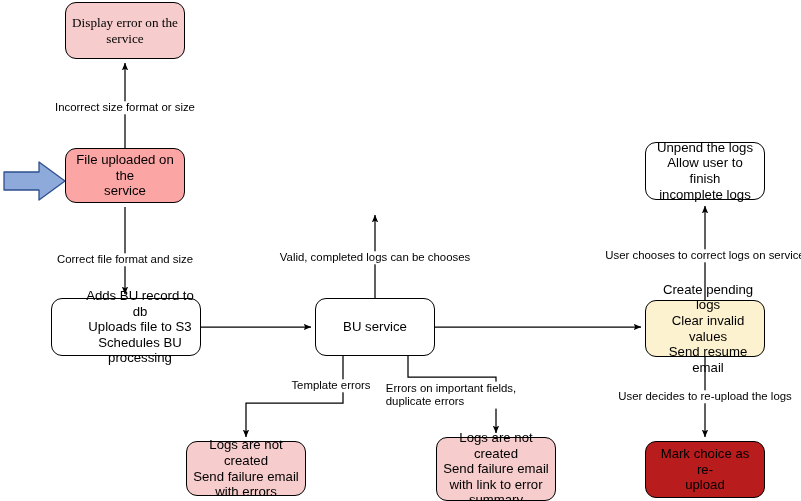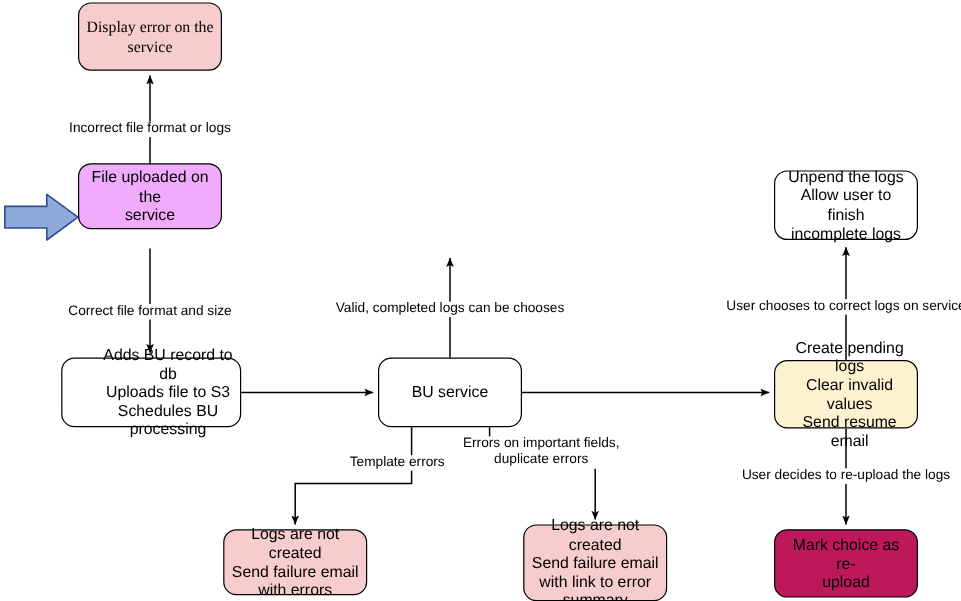--- a/index.html
+++ b/index.html
@@ -91,21 +91,21 @@
   </svg>
 
   <svg class="blue-arrow" style="left:3px; top:160px;" width="64" height="42" viewBox="0 0 64 42" xmlns="http://www.w3.org/2000/svg">
     <path d="M1,12 L36,12 L36,2 L62,21 L36,40 L36,30 L1,30 Z" fill="#8eaadb" stroke="#2e4f8f" stroke-width="1.3" stroke-linejoin="round"></path>
   </svg>
 
   <div class="node" style="left:65px; top:2px; width:120px; height:57px; background:#f6cccc;font-family:Liberation Serif, serif;">
     <span>Display error on the<br>service</span>
   </div>
 
-  <div class="node" style="left:65px; top:136px; width:120px; height:55px; background:#f0abfc;">
+  <div class="node" style="left:65px; top:148px; width:120px; height:55px; background:#fca5a5;">
     <span>File uploaded on the<br>service</span>
   </div>
 
   <div class="node" style="left:51px; top:298px; width:150px; height:58px; background:#ffffff;padding-left:33px;">
     <span>Adds BU record to db<br>Uploads file to S3<br>Schedules BU processing</span>
   </div>
 
 
   <div class="node" style="left:315px; top:298px; width:120px; height:58px; background:#ffffff;">
     <span>BU service</span>
@@ -120,32 +120,32 @@
   </div>
 
   <div class="node" style="left:186px; top:441px; width:120px; height:55px; background:#f6cccc;">
     <span>Logs are not created<br>Send failure email<br>with errors</span>
   </div>
 
   <div class="node" style="left:436px; top:437px; width:120px; height:64px; background:#f6cccc;">
     <span>Logs are not created<br>Send failure email<br>with link to error<br>summary</span>
   </div>
 
-  <div class="node" style="left:645px; top:441px; width:120px; height:57px; background:#be185d;">
+  <div class="node" style="left:645px; top:441px; width:120px; height:57px; background:#b91c1c;">
     <span>Mark choice as re-<br>upload</span>
   </div>
 
-  <div class="edge-label" style="left:125px; top:108px; transform:translate(-50%,-50%);">Incorrect file format or logs</div>
+  <div class="edge-label" style="left:125px; top:108px; transform:translate(-50%,-50%);">Incorrect size format or size</div>
 
   <div class="edge-label" style="left:125px; top:260px; transform:translate(-50%,-50%);">Correct file format and size</div>
 
   <div class="edge-label" style="left:375px; top:258px; transform:translate(-50%,-50%);">Valid, completed logs can be chooses</div>
 
 
   <div class="edge-label" style="left:331px; top:386px; transform:translate(-50%,-50%);">Template errors</div>
 
-  <div class="edge-label" style="left:451px; top:377px; transform:translate(-50%,-50%); text-align:center;">Errors on important fields,<br>duplicate errors</div>
+  <div class="edge-label" style="left:451px; top:395px; transform:translate(-50%,-50%); text-align:left;">Errors on important fields,<br>duplicate errors</div>
 
   <div class="edge-label" style="left:705px; top:256px; transform:translate(-50%,-50%);">User chooses to correct logs on service</div>
 
   <div class="edge-label" style="left:705px; top:397px; transform:translate(-50%,-50%);text-align:center;">User decides to re-upload the logs</div>
 
 </div>
 
 </body></html>

